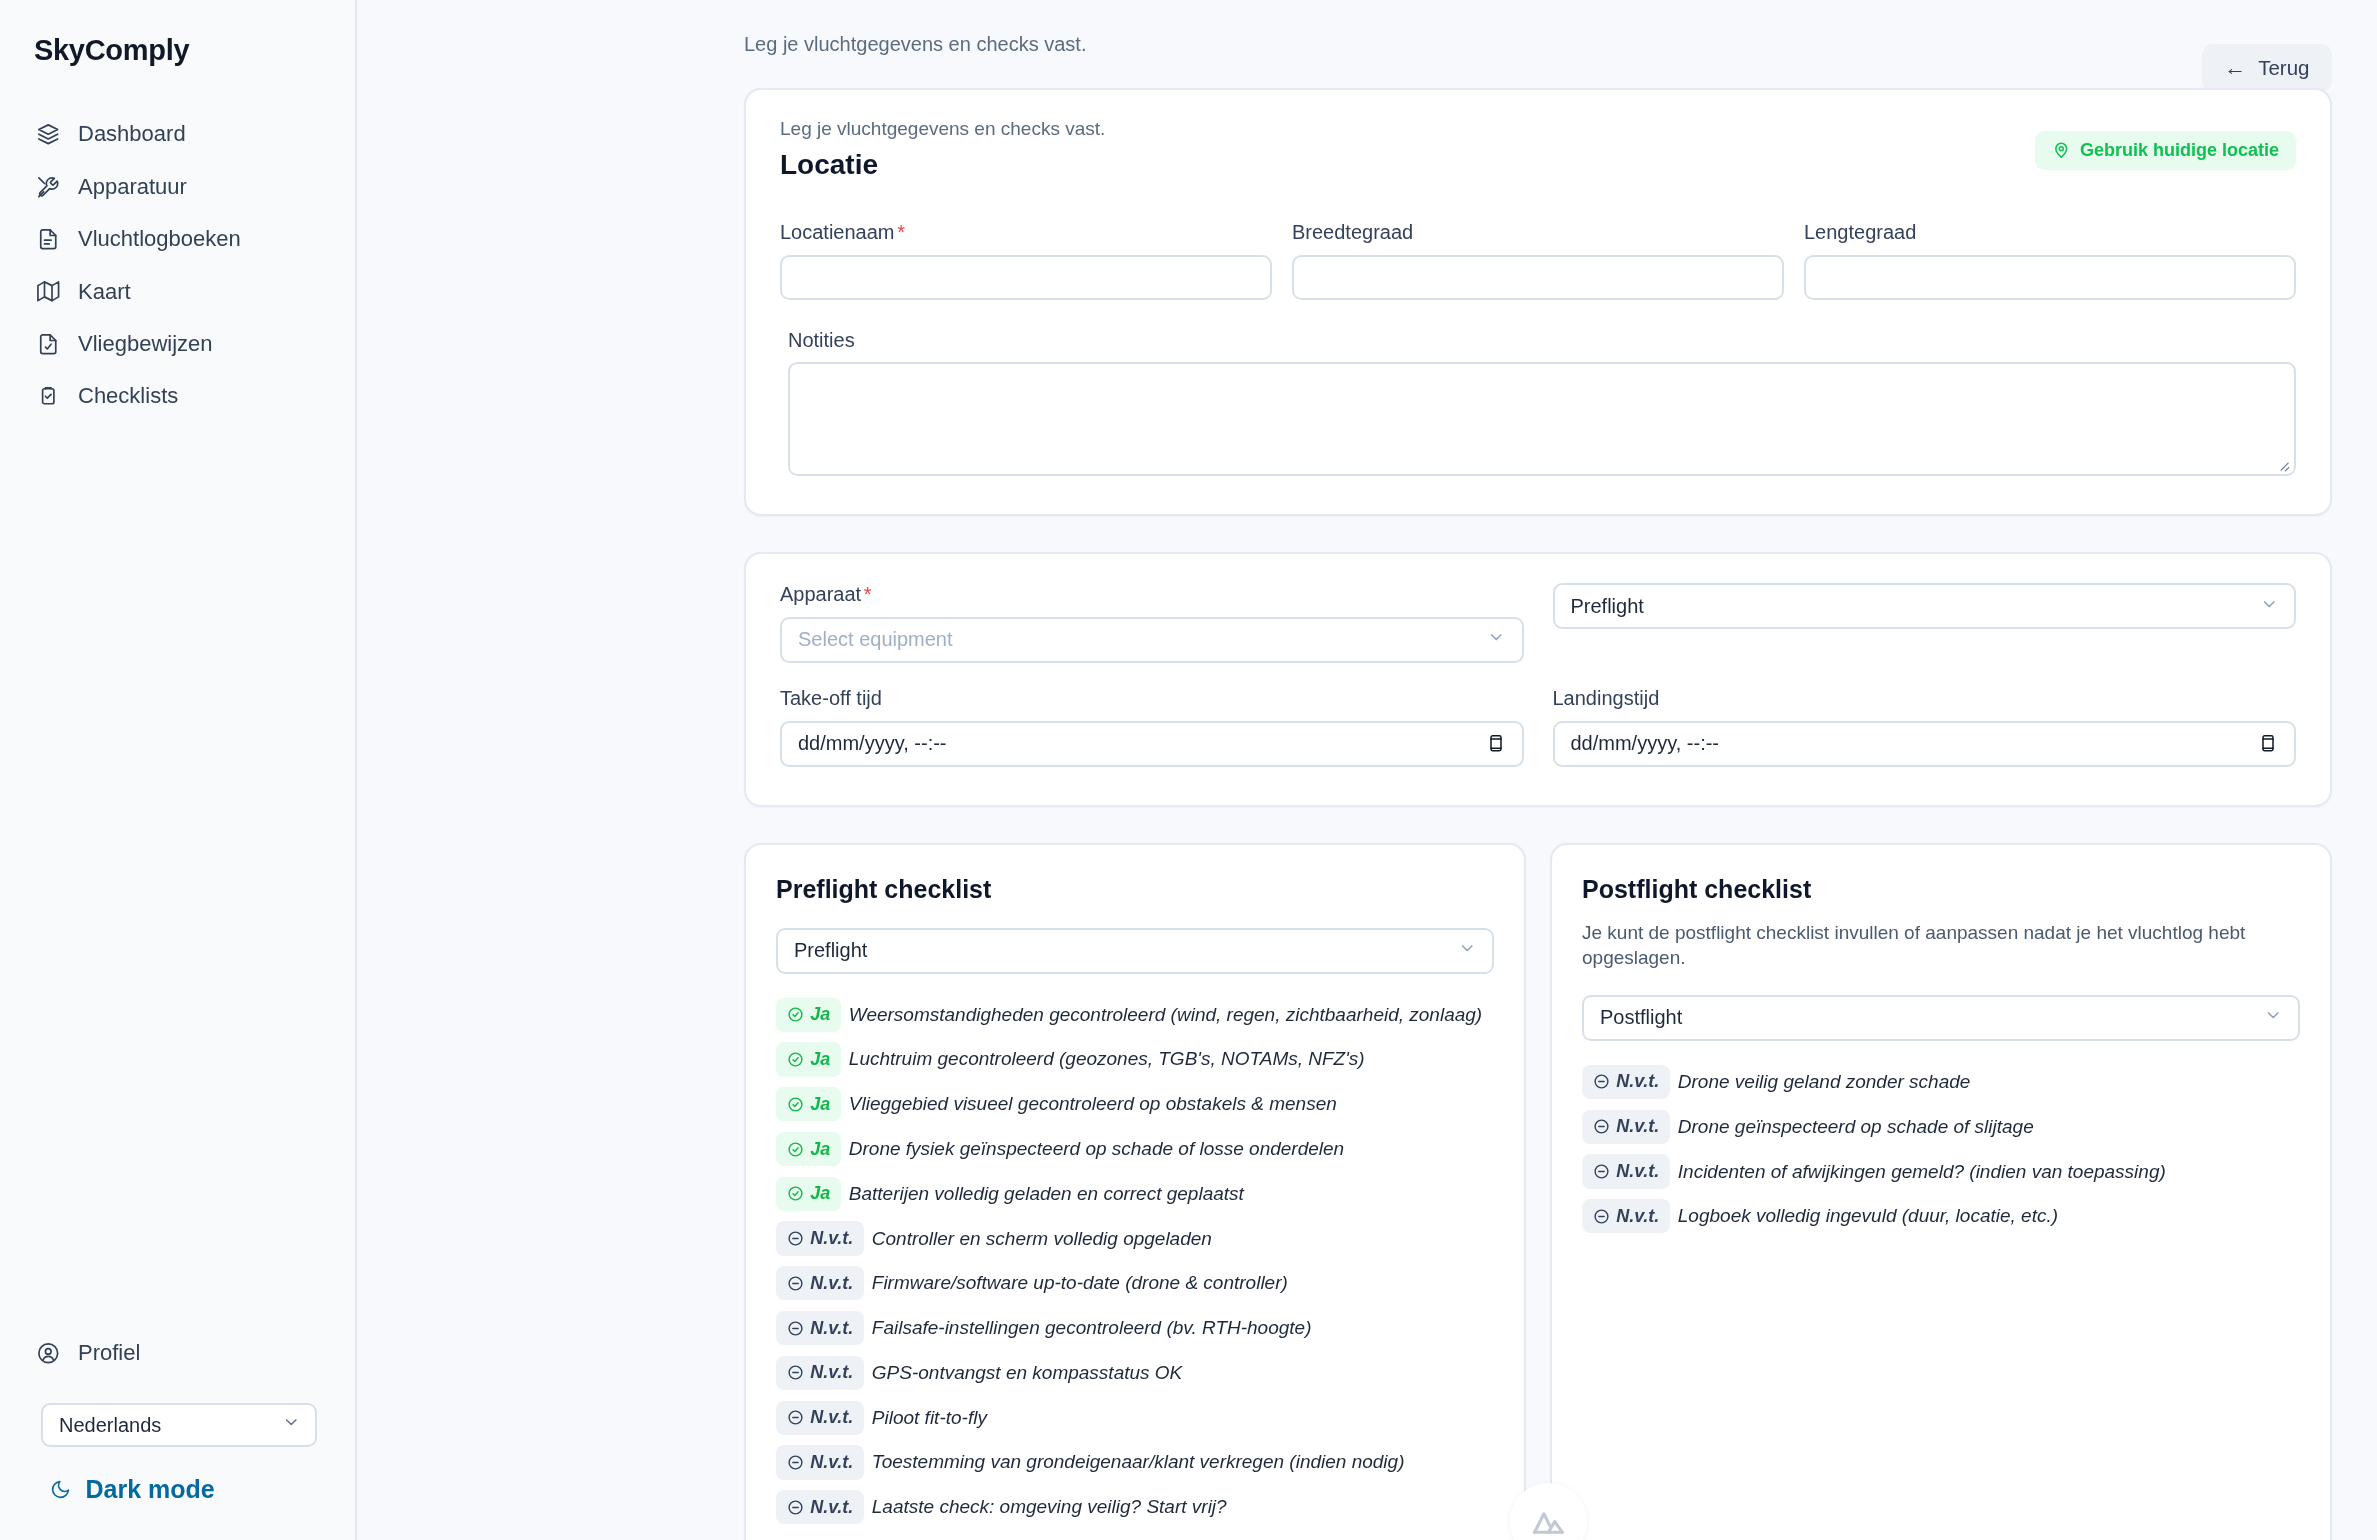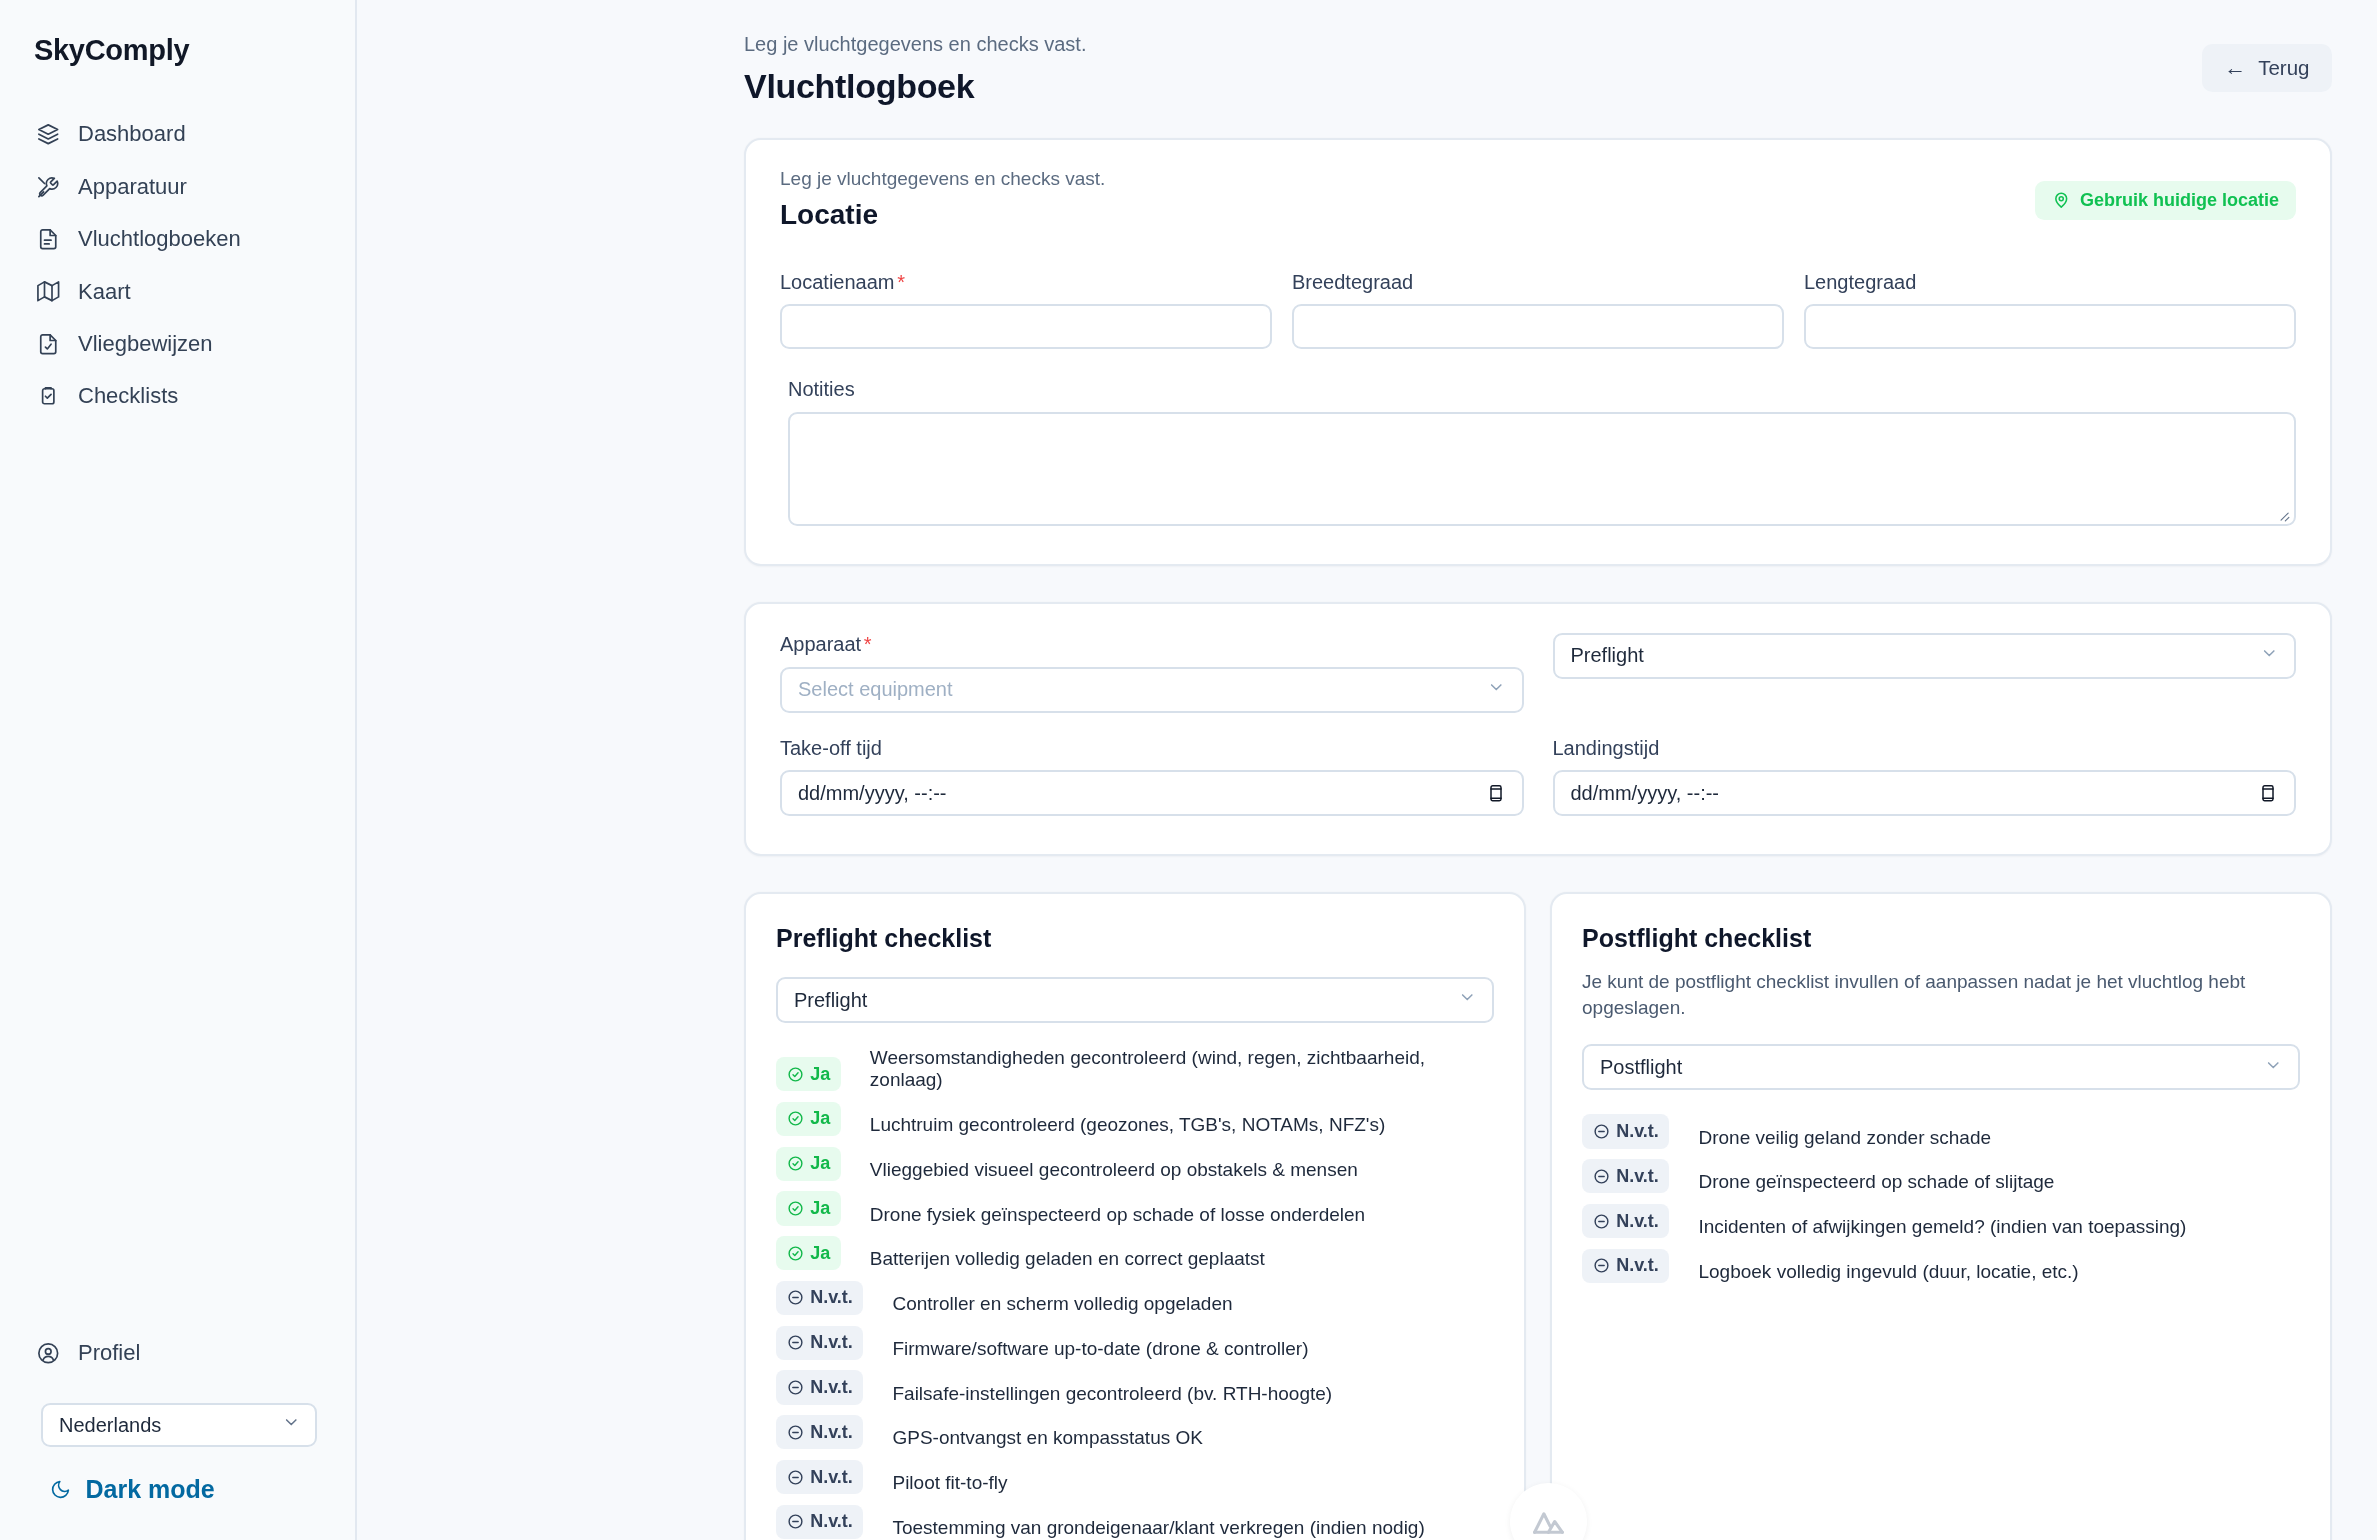--- a/index.html
+++ b/index.html
@@ -141,21 +141,21 @@
   .dt .cal { width: 20px; height: 22.5px; }
   .dt .cal svg { width: 20px; height: 22.5px; display: block; color: #111827; }
 
   
   .checklists { display: grid; grid-template-columns: 1fr 1fr; gap: 24px; margin-top: 36px; }
   .card-check { padding: 30px 30px 34px 30px; }
   .card-check h3 { font-size: 25px; font-weight: bold; color: #0f172a; }
   .card-check .sub { font-size: 19px; color: #4a5a70; margin-top: 16px; line-height: 1.35; }
   .check-select { margin-top: 24px; }
   .check-list { margin-top: 24px; display: flex; flex-direction: column; gap: 10.6px; }
-  .check-row { display: flex; align-items: flex-end; gap: 29px; }
+  .check-row { display: flex; align-items: center; gap: 8px; font-style: italic; }
   .badge {
     display: inline-flex; align-items: center; gap: 6.6px;
     border-radius: 8px; padding: 6.6px 10.6px;
     font-size: 18px; font-weight: 600; white-space: nowrap;
     cursor: pointer;
   }
   .badge svg { width: 17px; height: 17px; display: block; }
   .badge.yes { background: #e7fbee; color: #12b84a; }
   .badge.na  { background: #eef2f7; color: #33415a; }
   .check-text { font-size: 19px; color: #1e293b; }
@@ -275,21 +275,20 @@
         </span>
         <span>Dark mode</span>
       </div>
     </div>
   </aside>
 
   <main class="main">
 
     <div class="page-header">
       <div class="kicker">Leg je vluchtgegevens en checks vast.</div>
-      <h1>Vluchtlogboek</h1>
       <button class="back-btn">
         <span class="arrow">←</span>
         <span>Terug</span>
       </button>
     </div>
 
     <div class="content">
 
       <section class="card card-location">
         <div class="kicker">Leg je vluchtgegevens en checks vast.</div>

